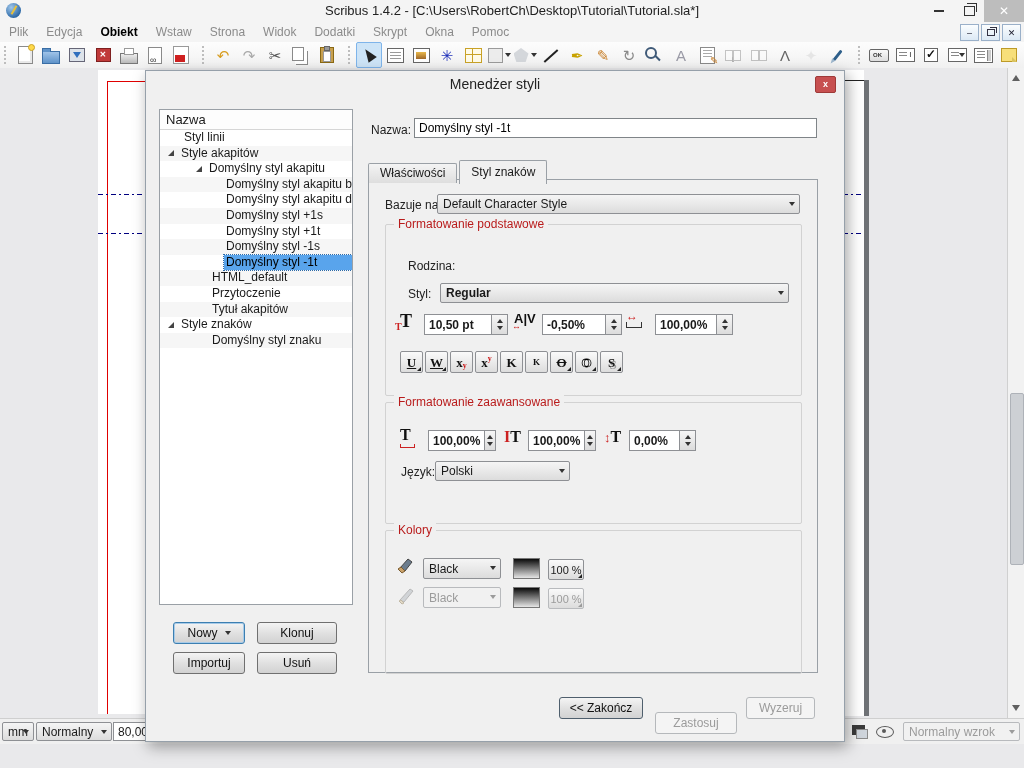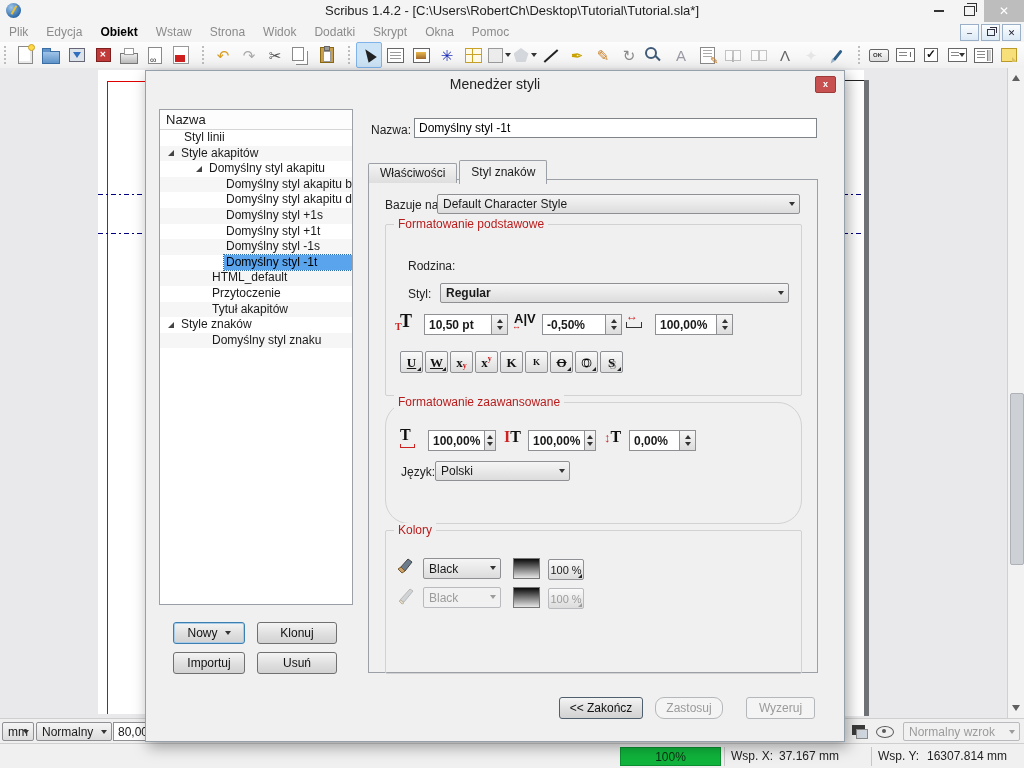--- a/index.html
+++ b/index.html
@@ -394,29 +394,20 @@
       <span>80,00%</span>
     </div>
     <span class="layericon" style="position:absolute;left:852px;top:6px;"></span>
     <span class="eyeicon" style="position:absolute;left:876px;top:7px;"></span>
     <div class="combo dis" style="position:absolute;left:903px;top:3px;width:117px;">
       <span>Normalny wzrok</span>
         <span class="carr"></span>
     </div>
   </div>
 
-  <div class="status2">
-    <div class="progress">100%</div>
-    <span class="ssep" style="left:724px;"></span>
-    <span class="slabel" style="left:731px;">Wsp. X:</span>
-    <span class="slabel" style="left:779px;">37.167 mm</span>
-    <span class="ssep" style="left:871px;"></span>
-    <span class="slabel" style="left:878px;">Wsp. Y:</span>
-    <span class="slabel" style="left:927px;">16307.814 mm</span>
-  </div>
 
   <div class="dialog">
     <div class="dtitle">Menedżer styli</div>
     <div class="dclose">x</div>
 
     <div class="tree">
       <div class="thead">Nazwa</div>
       <div id="tree-rows">
           <div class="trow" style="padding-left: 8px;">
             <span class="tspacer"></span>
@@ -553,21 +544,21 @@
               <span class="fxg fx-outline">O</span>
               <span class="fxdd"></span>
             </span>
             <span class="fxbtn">
               <span class="fxg fx-shadow">S</span>
               <span class="fxdd"></span>
             </span>
           </div>
       </div>
 
-      <div class="grp" style="top:222px;height:120px;border-radius:24px;">
+      <div class="grp" style="top:222px;height:120px;">
         <span class="gtitle">Formatowanie zaawansowane</span>
 
         <span class="Ticon" style="position:absolute;left:14px;top:23px;font-size:16px;">T<span class="redunder"></span></span>
         <div class="spin" style="left:42px;top:27px;width:68px;">
           <span class="sval">100,00%</span>
           <span class="sbtns">
               <span class="sa up"></span>
               <span class="sa dn"></span>
             </span>
         </div>
@@ -636,21 +627,21 @@
     <div class="btn" style="left:27px;top:581px;width:72px;">
       <span>Importuj</span>
     </div>
     <div class="btn" style="left:111px;top:581px;width:80px;">
       <span>Usuń</span>
     </div>
 
     <div class="btn" style="left:413px;top:626px;width:84px;border-color:#4f5f6d;">
       <span>&lt;&lt; Zakończ</span>
     </div>
-    <div class="btn dis" style="left:509px;top:626px;width:68px;border-radius:9px;">
+    <div class="btn dis" style="left:509px;top:641px;width:82px;">
       <span>Zastosuj</span>
     </div>
     <div class="btn dis" style="left:600px;top:626px;width:69px;">
       <span>Wyzeruj</span>
     </div>
   </div>
 
 </div>
 
 </body></html>

